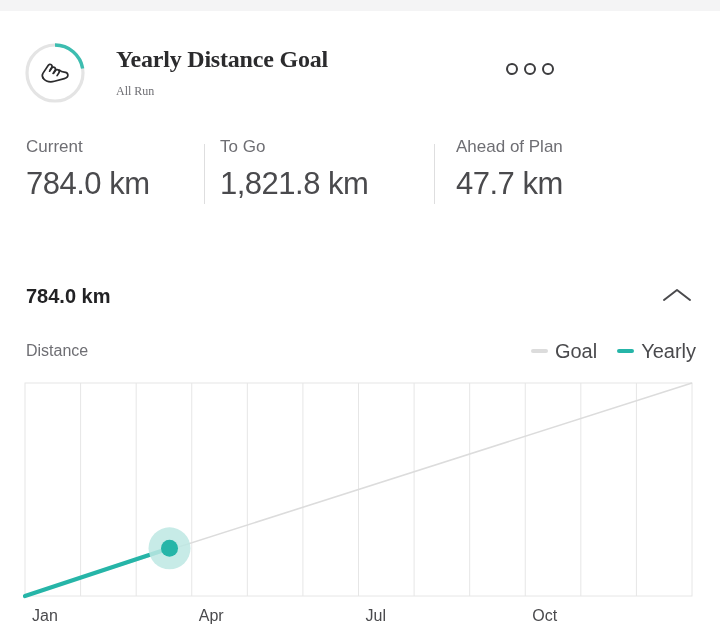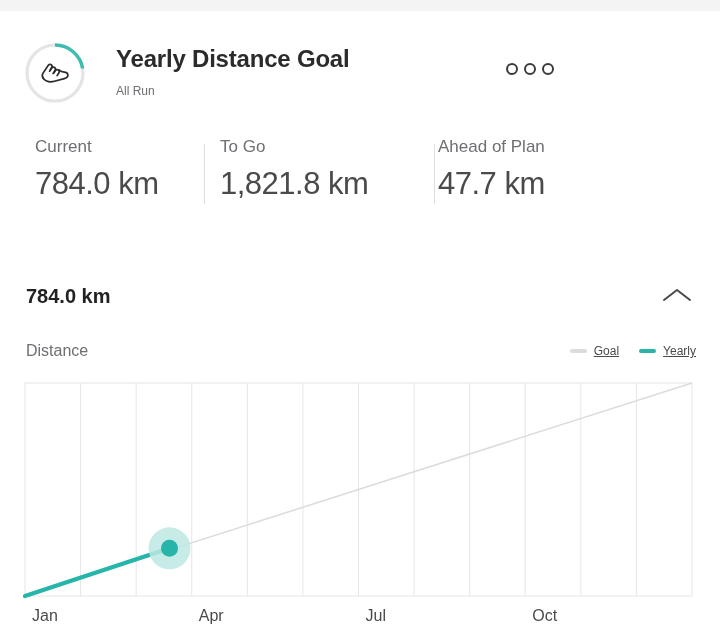--- a/index.html
+++ b/index.html
@@ -36,20 +36,21 @@
     height: 617px;
     background: #ffffff;
   }
 
   
   .header {
     position: absolute;
     left: 0; top: 12px;
     width: 580px;
     height: 90px;
+    font-family: Liberation Serif, serif;
   }
   .goal-ring {
     position: absolute;
     left: 24px; top: 19px;
     width: 62px; height: 62px;
   }
   .goal-ring svg { display: block; }
   .shoe-icon {
     position: absolute;
     left: 15px; top: 16px;
@@ -94,26 +95,26 @@
   
   .stats {
     position: absolute;
     left: 0; top: 125px;
     width: 720px;
     height: 95px;
     display: flex;
   }
   .stat {
     position: relative;
-    padding-left: 35px;
+    padding-left: 26px;
     box-sizing: border-box;
   }
   .stat.s0 { width: 204px; }
   .stat.s1 { width: 230px; padding-left: 16px; }
-  .stat.s2 { width: 250px; padding-left: 4px; }
+  .stat.s2 { width: 250px; padding-left: 22px; }
   .stat-divider {
     position: absolute;
     left: 0; top: 8px;
     width: 1px; height: 60px;
     background: #dededf;
   }
   .stat-label {
     font-size: 17px;
     color: #6e6e73;
     line-height: 22px;
@@ -182,24 +183,23 @@
     align-items: center;
     gap: 7px;
   }
   .legend-swatch {
     width: 17px; height: 3.5px;
     border-radius: 2px;
   }
   .legend-swatch.goal   { background: #dcdcdc; }
   .legend-swatch.actual { background: #26b5a8; }
   .legend-label {
-    font-size: 12px;
+    font-size: 20px;
     color: #4a4a4d;
     line-height: 20px;
-    text-decoration: underline;
   }
 
   .plot-wrap {
     position: absolute;
     left: 0; top: 366px;
     width: 720px;
     height: 255px;
   }
   .plot-wrap svg { display: block; }
   .x-tick-label {

